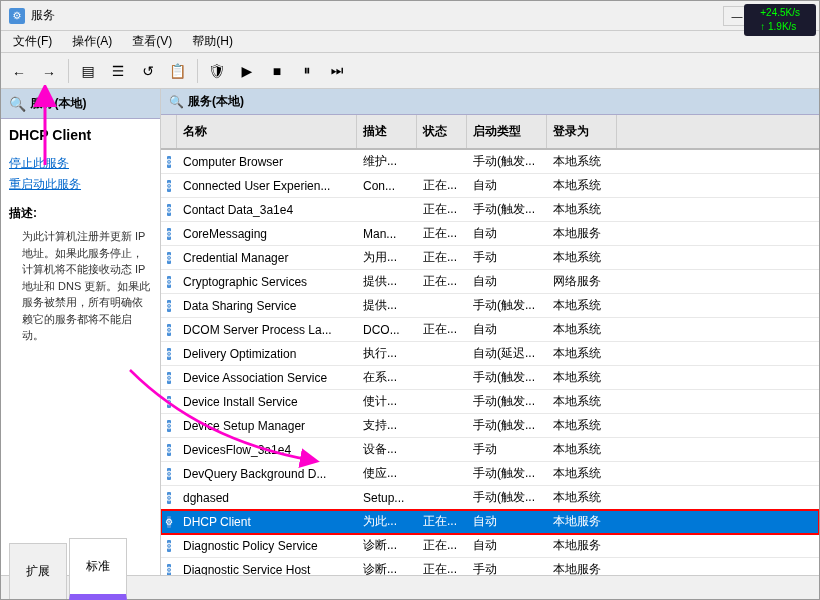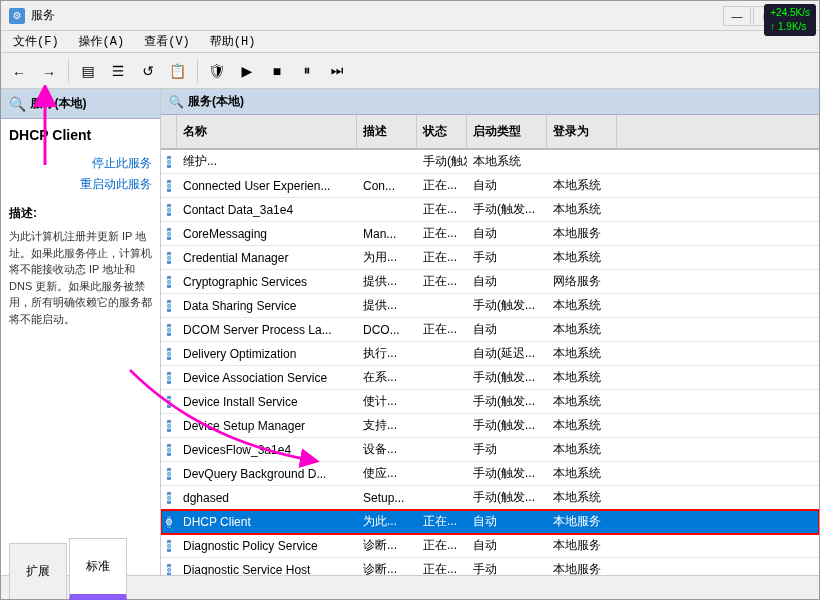--- a/index.html
+++ b/index.html
@@ -75,36 +75,35 @@
     }
 
     
     .speed-indicator {
       position: absolute;
       top: 4px;
       right: 4px;
       background: #1a1a2e;
       color: #00ff00;
       font-size: 10px;
-      padding: 2px 6px;
+      padding: 2px 16px;
       border-radius: 3px;
       z-index: 100;
       line-height: 1.4;
     }
 
     
     .menu-bar {
       height: 22px;
       background: #f0f0f0;
       display: flex;
       align-items: center;
       padding: 0 4px;
       border-bottom: 1px solid #ccc;
       gap: 4px;
-      font-family: Liberation Mono, monospace;
     }
 
     .menu-item {
       padding: 2px 8px;
       cursor: pointer;
       font-size: 12px;
     }
 
     
     .toolbar {
@@ -170,37 +169,38 @@
 
     .left-panel-title {
       font-size: 14px;
       font-weight: bold;
       margin-bottom: 12px;
       color: #000;
     }
 
     .left-panel-link {
       color: #0066cc;
+      text-decoration: underline;
       cursor: pointer;
       display: block;
       margin-bottom: 4px;
       font-size: 12px;
-      text-align: right;
     }
 
     .left-panel-description-title {
       font-weight: bold;
       margin: 12px 0 6px 0;
       font-size: 12px;
     }
 
     .left-panel-description {
       font-size: 11px;
       color: #333;
       line-height: 1.5;
+      margin-left: 13px;
     }
 
     
     .right-panel {
       flex: 1;
       background: #fff;
       display: flex;
       flex-direction: column;
       overflow: hidden;
     }
@@ -394,20 +394,21 @@
           <div class="table-header-cell">状态</div>
           <div class="table-header-cell">启动类型</div>
           <div class="table-header-cell">登录为</div>
         </div>
 
         <div id="table-body">
             <div class="table-row">
               <div class="table-cell">
                 <div class="service-icon-img"></div>
               </div>
+              <div class="table-cell">Computer Browser</div>
               <div class="table-cell">维护...</div>
               <div class="table-cell"></div>
               <div class="table-cell">手动(触发...</div>
               <div class="table-cell">本地系统</div>
             </div>
             <div class="table-row">
               <div class="table-cell">
                 <div class="service-icon-img"></div>
               </div>
               <div class="table-cell">Connected User Experien...</div>

